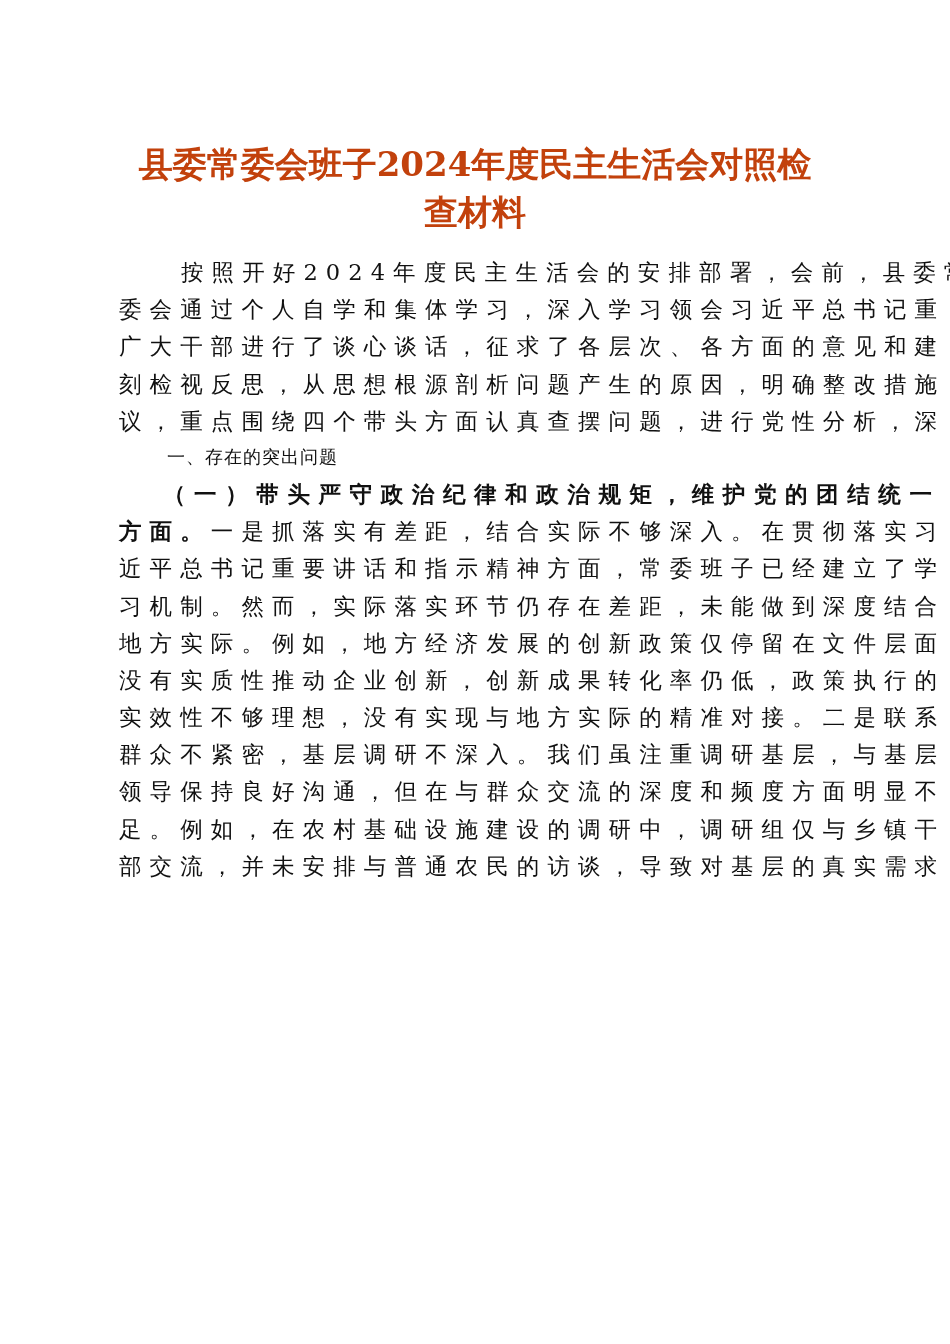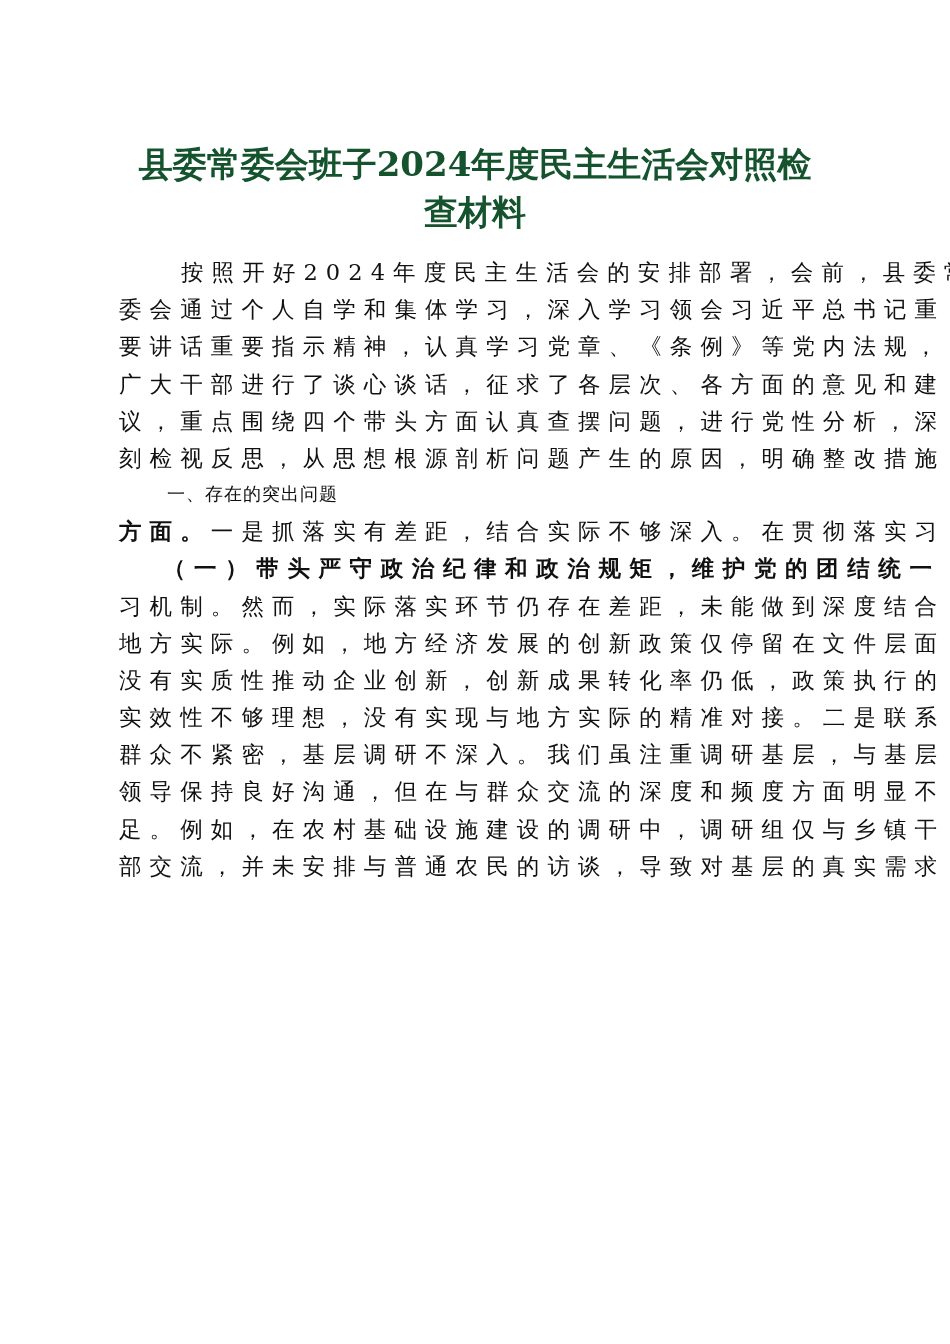--- a/index.html
+++ b/index.html
@@ -25,21 +25,21 @@
       position: absolute;
       left: 100px;
       width: 750px;
       top: 140px;
       text-align: center;
       font-family: "DejaVu Serif", "Liberation Serif", serif;
       font-weight: bold;
       font-size: 34px;
       line-height: 48px;
       letter-spacing: 0px;
-      color: #14532d;
+      color: #c2410c;
     }
     .title-line {
       display: block;
       white-space: nowrap;
     }
     .body {
       position: absolute;
       left: 119px;
       top: 254px;
       width: 720px;
@@ -78,30 +78,30 @@
 <div class="page">
 
   <div class="title">
     <span class="title-line">县委常委会班子2024年度民主生活会对照检</span>
     <span class="title-line">查材料</span>
   </div>
 
   <div class="body">
     <span class="line indent">按照开好2024年度民主生活会的安排部署，会前，县委常</span>
     <span class="line">委会通过个人自学和集体学习，深入学习领会习近平总书记重</span>
-    <span class="line">要讲话重要指示精神，认真学习党章、《条例》等党内法规，</span>
     <span class="line">广大干部进行了谈心谈话，征求了各层次、各方面的意见和建</span>
+    <span class="line">刻检视反思，从思想根源剖析问题产生的原因，明确整改措施</span>
     <span class="line">议，重点围绕四个带头方面认真查摆问题，进行党性分析，深</span>
-    <span class="line">刻检视反思，从思想根源剖析问题产生的原因，明确整改措施</span>
 
     <span class="line heading">一、存在的突出问题</span>
 
+    <span class="line subhead-start bold">（一）带头严守政治纪律和政治规矩，维护党的团结统一</span>
     <span class="line"><span class="bold">方面。</span><span>一是抓落实有差距，结合实际不够深入。在贯彻落实习</span></span>
-    <span class="line subhead-start bold">（一）带头严守政治纪律和政治规矩，维护党的团结统一</span>
 
+    <span class="line">近平总书记重要讲话和指示精神方面，常委班子已经建立了学</span>
     <span class="line">习机制。然而，实际落实环节仍存在差距，未能做到深度结合</span>
     <span class="line">地方实际。例如，地方经济发展的创新政策仅停留在文件层面，</span>
     <span class="line">没有实质性推动企业创新，创新成果转化率仍低，政策执行的</span>
     <span class="line">实效性不够理想，没有实现与地方实际的精准对接。二是联系</span>
     <span class="line">群众不紧密，基层调研不深入。我们虽注重调研基层，与基层</span>
     <span class="line">领导保持良好沟通，但在与群众交流的深度和频度方面明显不</span>
     <span class="line">足。例如，在农村基础设施建设的调研中，调研组仅与乡镇干</span>
     <span class="line">部交流，并未安排与普通农民的访谈，导致对基层的真实需求</span>
   </div>
 

